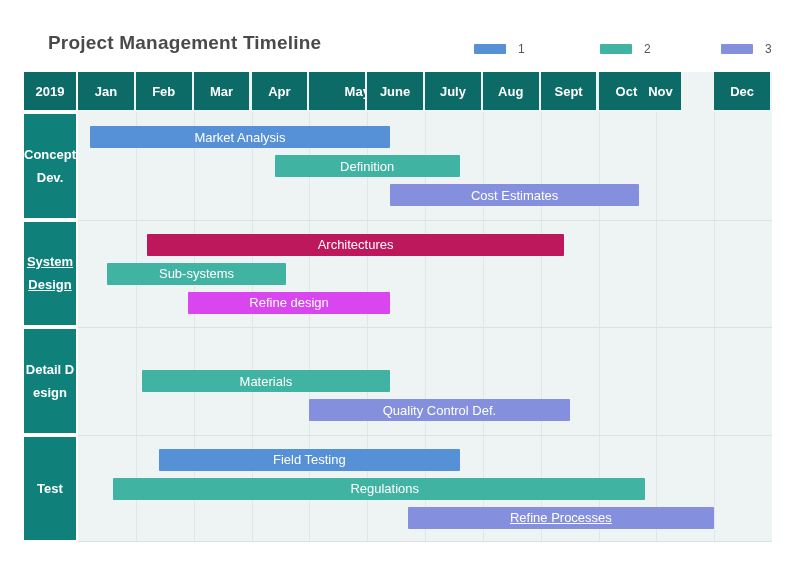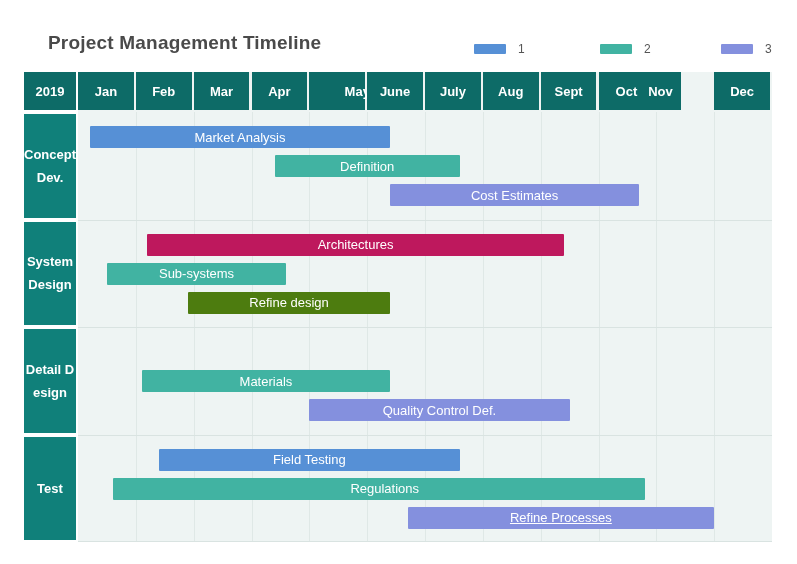--- a/index.html
+++ b/index.html
@@ -121,29 +121,29 @@
         <div class="vline" style="left: 462.667px;"></div>
         <div class="vline" style="left: 520.5px;"></div>
         <div class="vline" style="left: 578.333px;"></div>
         <div class="vline" style="left: 636.167px;"></div>
         <div class="bar" style="left: 11.5667px; width: 300.733px; top: 14px; background: rgb(86, 144, 214);">Market Analysis</div>
         <div class="bar" style="left: 196.633px; width: 185.067px; top: 43px; background: rgb(65, 179, 162);">Definition</div>
         <div class="bar" style="left: 312.3px; width: 248.683px; top: 72px; background: rgb(132, 144, 222);">Cost Estimates</div>
         <div class="hline" style="top: 107.5px;"></div>
         <div class="bar" style="left: 69.4px; width: 416.4px; top: 121.5px; background: #be185d;">Architectures</div>
         <div class="bar" style="left: 28.9167px; width: 179.283px; top: 150.5px; background: rgb(65, 179, 162);">Sub-systems</div>
-        <div class="bar" style="left: 109.883px; width: 202.417px; top: 179.5px; background: #4d7c0f;">Refine design</div>
+        <div class="bar" style="left: 109.883px; width: 202.417px; top: 179.5px; background: #d946ef;">Refine design</div>
         <div class="hline" style="top: 215px;"></div>
         <div class="bar" style="left: 63.6167px; width: 248.683px; top: 258px; background: rgb(65, 179, 162);">Materials</div>
         <div class="bar" style="left: 231.333px; width: 260.25px; top: 287px; background: rgb(132, 144, 222);">Quality Control Def.</div>
         <div class="hline" style="top: 322.5px;"></div>
         <div class="bar" style="left: 80.9667px; width: 300.733px; top: 336.5px; background: rgb(86, 144, 214);">Field Testing</div>
         <div class="bar" style="left: 34.7px; width: 532.067px; top: 365.5px; background: rgb(65, 179, 162); padding-left: 12px;">Regulations</div>
         <div class="bar" style="left: 329.65px; width: 306.517px; top: 394.5px; background: rgb(132, 144, 222); text-decoration: underline;">Refine Processes</div>
         <div class="hline" style="top: 429px;"></div>
       </div>
   <div class="cat-cell" style="top: 42px; height: 103.5px;">Concept Dev.</div>
-      <div class="cat-cell" style="top: 149.5px; height: 103.5px;">System Design</div>
+      <div class="cat-cell" style="top: 149.5px; height: 103.5px; text-decoration: underline;">System Design</div>
       <div class="cat-cell" style="top: 364.5px; height: 103.5px;">Test</div>
       <div class="cat-cell" style="top: 257px; height: 103.5px;">Detail Design</div>
     </div>
 
 </div>
 
 </body></html>

